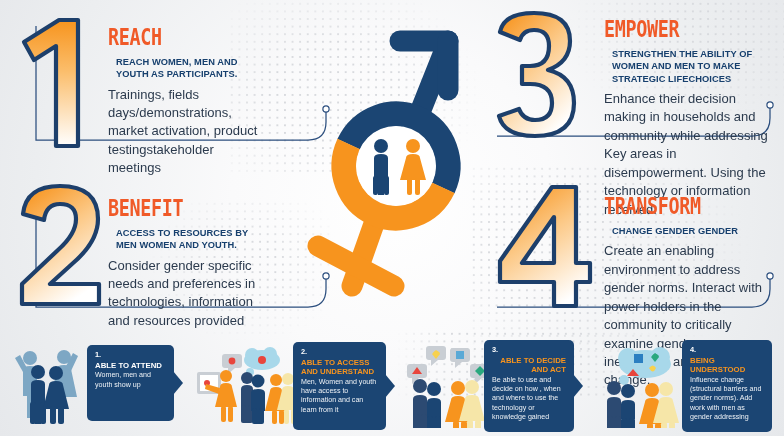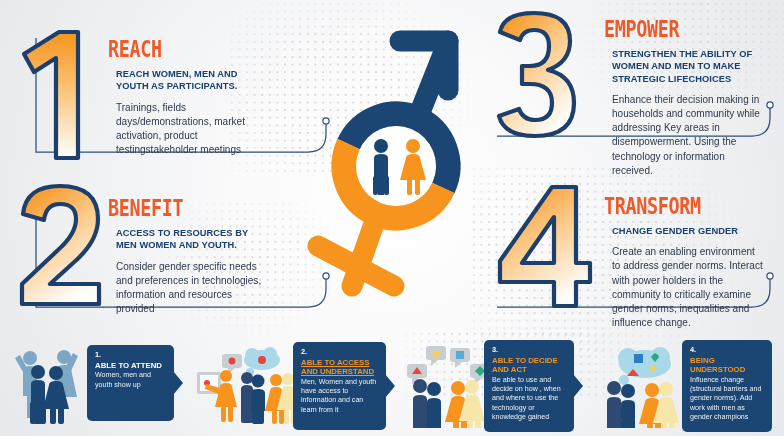--- a/index.html
+++ b/index.html
@@ -65,23 +65,23 @@
   .sub{
     color:#17406e;
     font-weight:bold;
     font-size:9.3px;
     line-height:1.32;
     margin:0 0 5px 8px;
     letter-spacing:.05px;
   }
   .body{
     color:#2b3a4d;
-    font-size:10px;
+    font-size:13px;
     line-height:1.42;
-    margin:8px;
+    margin:0;
     letter-spacing:.02px;
   }
 
   
   .conn{position:absolute;pointer-events:none;overflow:visible;}
 
   
   #emblem{position:absolute;left:296px;top:18px;width:200px;height:300px;}
 
   
@@ -110,21 +110,21 @@
 <body>
 
 <div id="stage">
 
   <div class="dots" id="dotsA"></div>
   <div class="dots" id="dotsC"></div>
   <div class="dots" id="dotsB"></div>
   <div class="dots" id="dotsD"></div>
   <div class="dots" id="dotsE"></div>
 
-  <div class="quad" style="left:0;top:16px;width:392px;height:175px;padding-left:36px;">
+  <div class="quad" style="left:0;top:4px;width:392px;height:175px;padding-left:36px;">
 
     <svg class="conn" style="left:18px;top:14px;width:320px;height:145px;" viewBox="0 0 320 145">
       <path d="M18 8 L18 122 L290 122 Q308 122 308 104 L308 94" fill="none" stroke="#2b4e7e" stroke-width="1.25"></path>
       <circle cx="308" cy="91" r="3.1" fill="#ffffff" stroke="#2b4e7e" stroke-width="1.2"></circle>
     </svg>
 
     <div class="num" style="left:12px;top:12px;">
       <svg width="92" height="140" viewBox="0 0 92 140" aria-hidden="true">
         <defs>
           <linearGradient id="g1" x1="0" y1="0" x2="0" y2="1">
@@ -350,21 +350,21 @@
           <circle cx="92" cy="37" r="6"></circle>
           <path d="M86 48 q0 -4 6 -4 q6 0 6 4 l5 20 l-22 0 Z"></path>
           <rect x="88" y="67" width="5" height="15" rx="2"></rect>
           <rect x="95" y="67" width="5" height="15" rx="2"></rect>
         </g>
       </svg>
     </div>
 
     <div class="callout" style="left:293px;top:6px;width:93px;height:88px;">
       <p class="cnum">2.</p>
-      <p class="ctitle" style="color:#f7941e;text-decoration:underline;">ABLE TO ACCESS AND UNDERSTAND</p>
+      <p class="ctitle" style="color:#f7941e;">ABLE TO ACCESS AND UNDERSTAND</p>
       <p class="cbody">Men, Women and youth have access to information and can learn from it</p>
       <span class="tip"></span>
     </div>
 
     <div class="grp" style="left:406px;top:6px;">
       <svg width="86" height="86" viewBox="0 0 86 86" aria-hidden="true">
         <g fill="#c9ced4">
           <rect x="1" y="22" width="20" height="14" rx="3"></rect>
             <path d="M6 36 l0 6 l7 -6 Z"></path>
           <rect x="20" y="4" width="20" height="14" rx="3"></rect>
@@ -401,21 +401,21 @@
           <circle cx="66" cy="45" r="7"></circle>
           <path d="M59 57 q0 -4 7 -4 q7 0 7 4 l6 22 l-26 0 Z"></path>
           <rect x="61" y="78" width="6" height="13" rx="2"></rect>
             <rect x="69" y="78" width="6" height="13" rx="2"></rect>
         </g>
       </svg>
     </div>
 
     <div class="callout" style="left:484px;top:4px;width:90px;height:92px;">
       <p class="cnum">3.</p>
-      <p class="ctitle" style="color:#f7941e;">ABLE TO DECIDE AND ACT</p>
+      <p class="ctitle" style="color:#f7941e;text-align:right;">ABLE TO DECIDE AND ACT</p>
       <p class="cbody">Be able to use and decide on how , when and where to use the technology or knowledge gained</p>
       <span class="tip"></span>
     </div>
 
     <div class="grp" style="left:600px;top:6px;">
       <svg width="86" height="86" viewBox="0 0 86 86" aria-hidden="true">
         <g fill="#a8d8ea">
           <ellipse cx="45" cy="22" rx="26" ry="14"></ellipse>
           <circle cx="28" cy="16" r="10"></circle>
           <circle cx="60" cy="15" r="10"></circle>
@@ -450,18 +450,18 @@
           <path d="M59 59 q0 -4 7 -4 q7 0 7 4 l6 22 l-26 0 Z"></path>
           <rect x="61" y="80" width="6" height="12" rx="2"></rect>
             <rect x="69" y="80" width="6" height="12" rx="2"></rect>
         </g>
       </svg>
     </div>
 
     <div class="callout" style="left:682px;top:4px;width:90px;height:92px;">
       <p class="cnum">4.</p>
       <p class="ctitle" style="color:#f7941e;">BEING UNDERSTOOD</p>
-      <p class="cbody">Influence change (structural barriers and gender norms). Add work with men as gender champions</p>
+      <p class="cbody">Influence change (structural barriers and gender norms). Add work with men as gender addressing</p>
     </div>
 
   </div>
 
 </div>
 
 </body></html>

